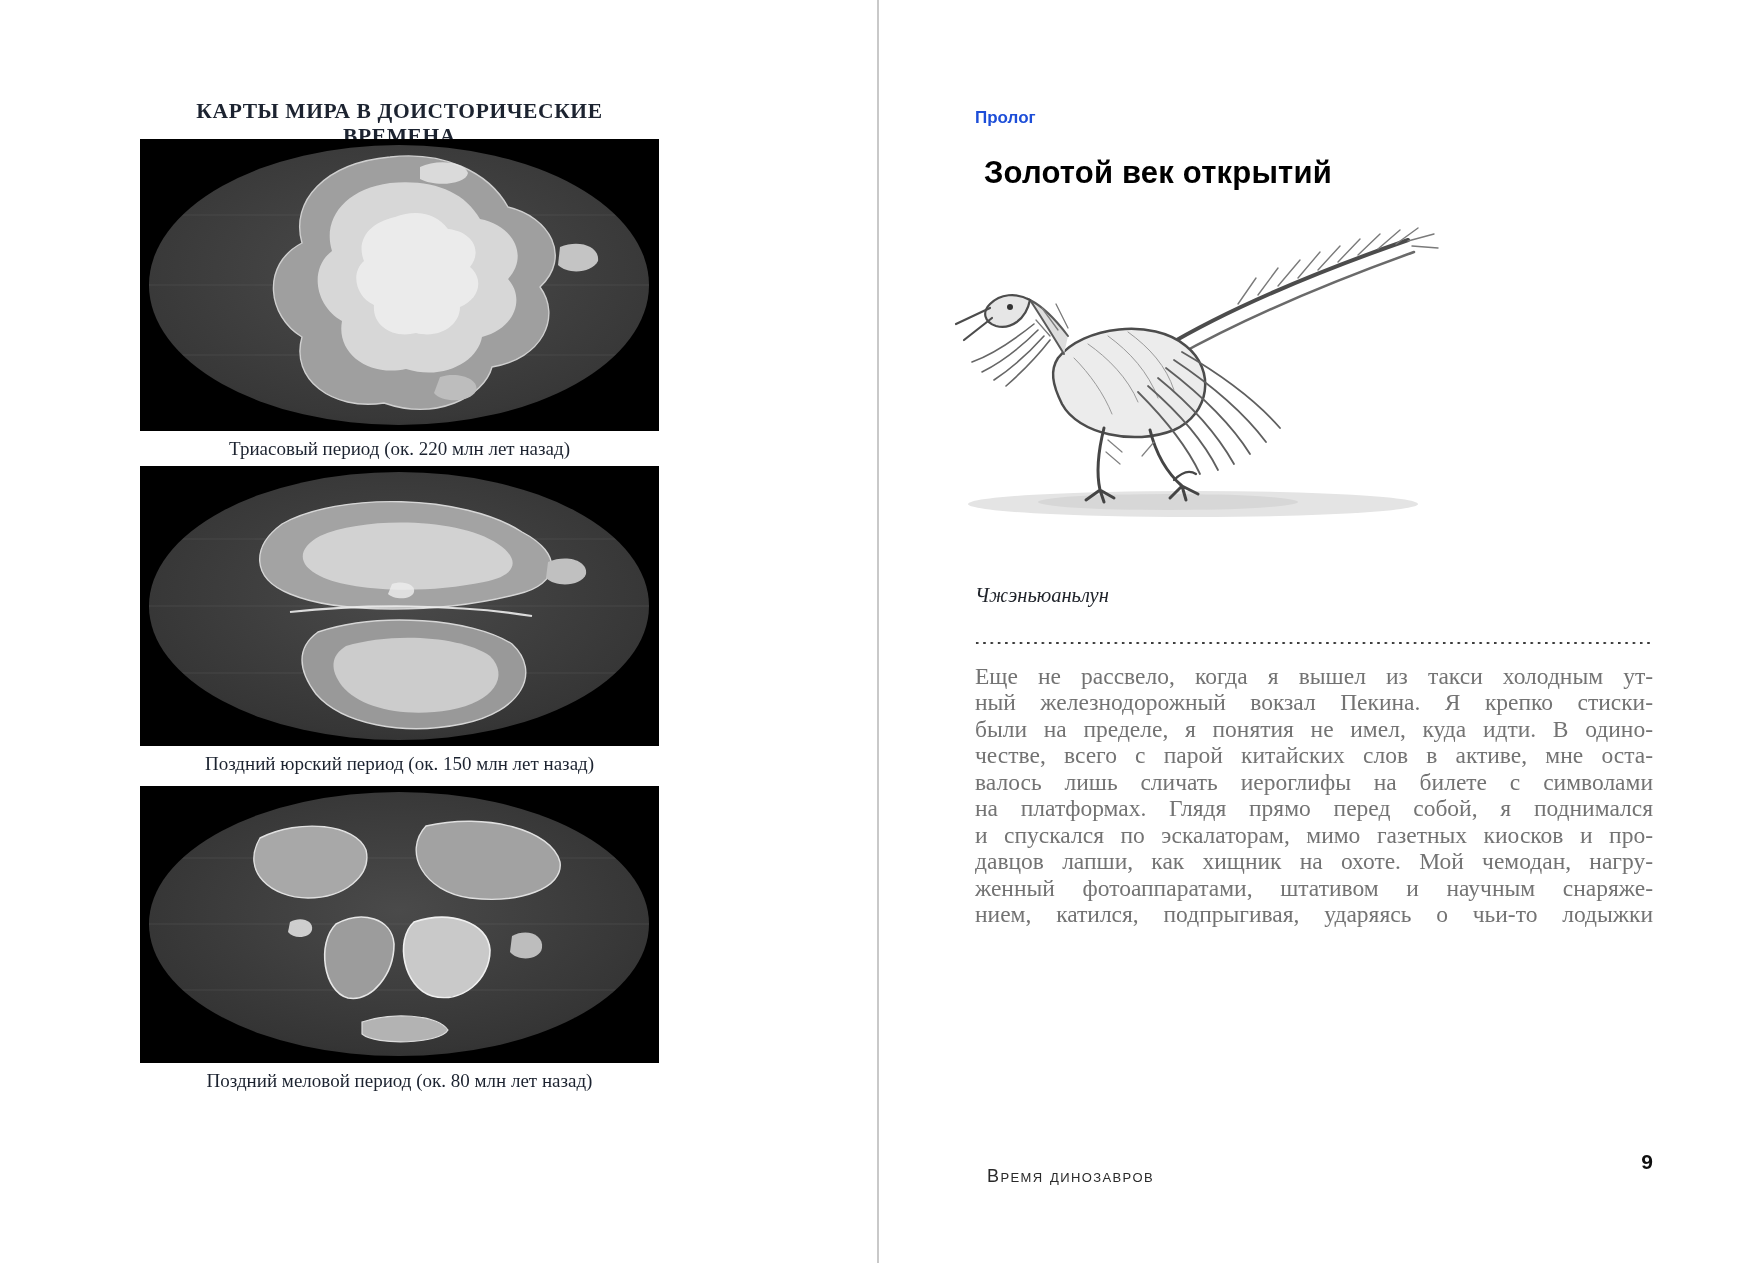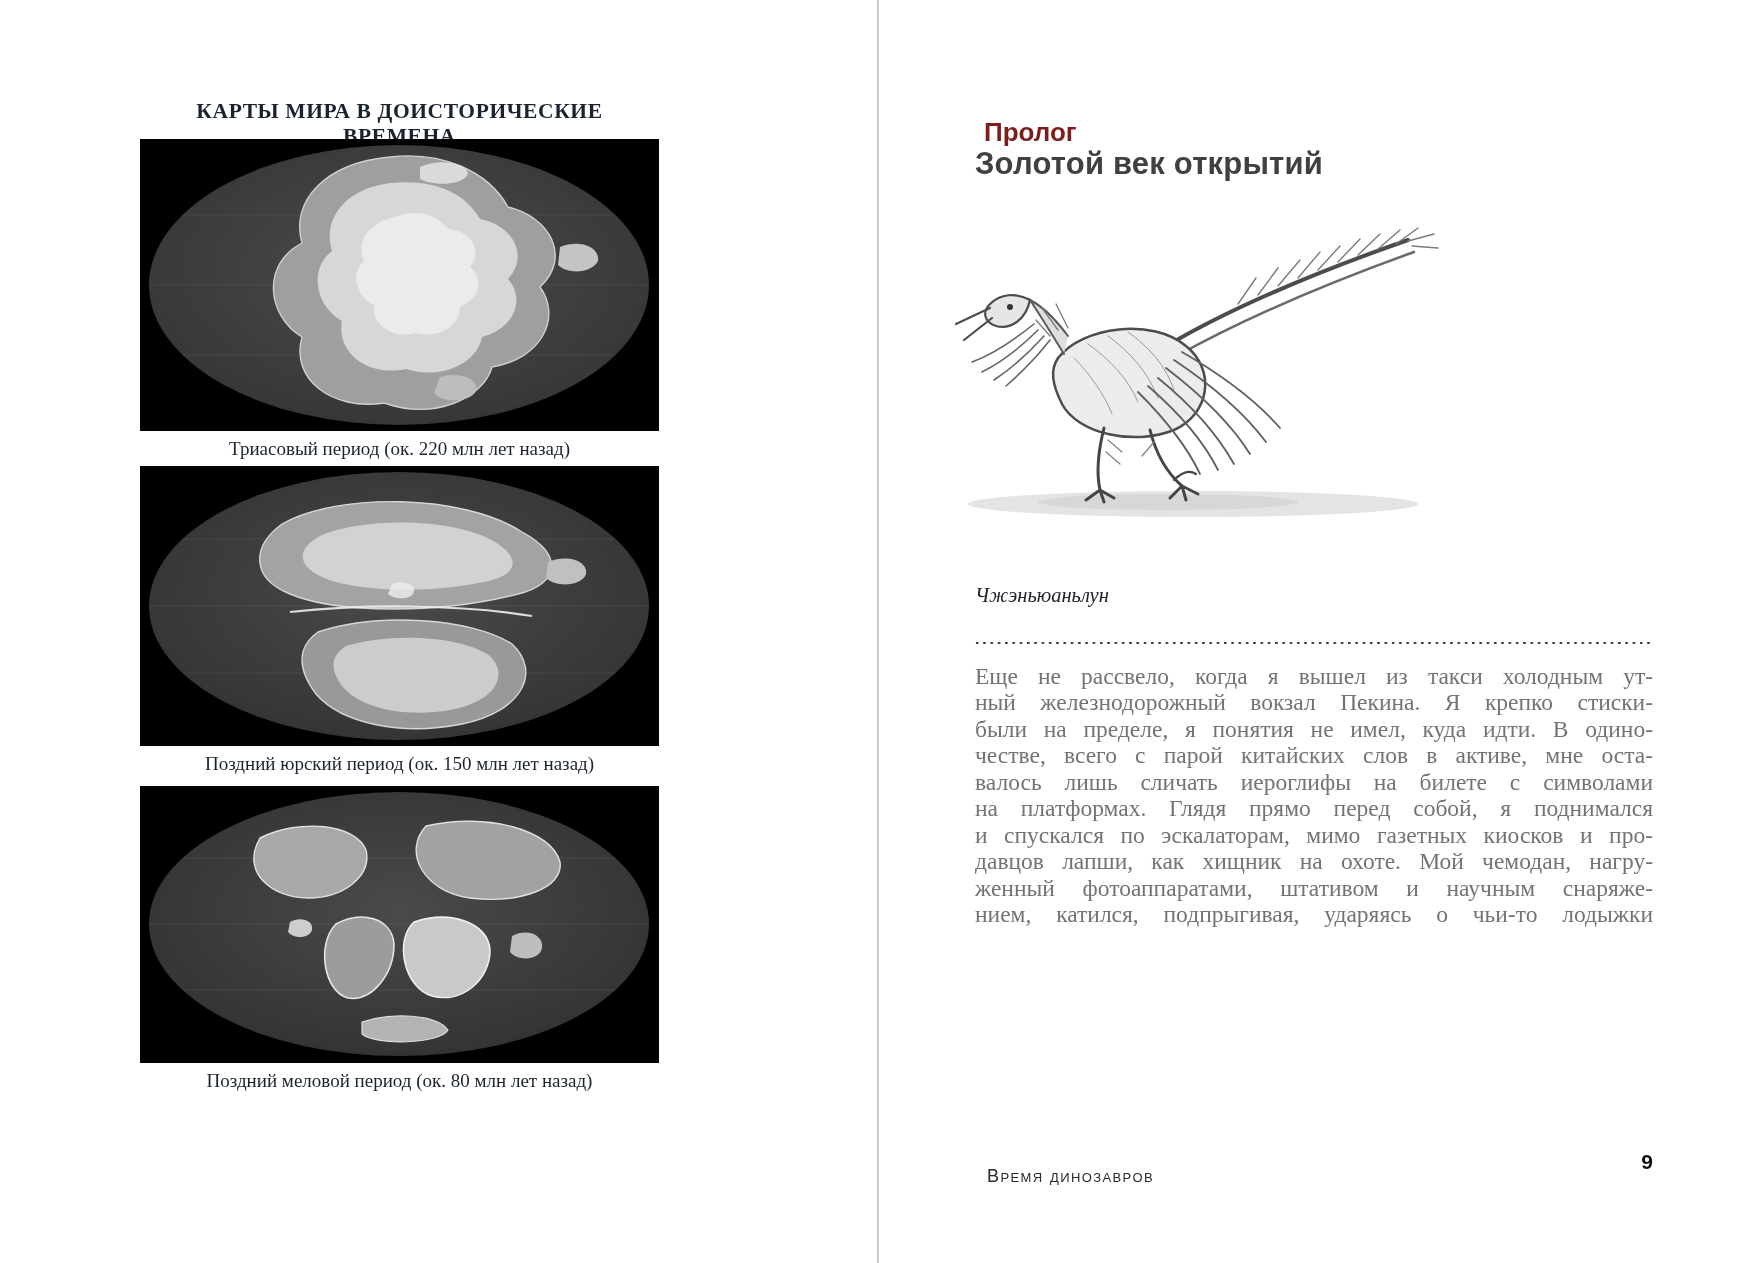--- a/index.html
+++ b/index.html
@@ -24,28 +24,28 @@
   }
   .map-block{position:absolute;left:140px;width:519px;margin:0;}
   .map-image{width:519px;background:#000;display:block;line-height:0;}
   .map-image svg{display:block;}
   .map-caption{
     display:block;width:519px;text-align:center;
     font-size:19px;color:#1c2330;margin-top:7px;
   }
   
   .kicker{
-    position:absolute;left:975px;top:108px;margin:9px;
+    position:absolute;left:975px;top:108px;margin:0;
     font-family:"Liberation Sans", sans-serif;
-    font-size:26px;font-weight:bold;color:#7f1d1d;
+    font-size:17px;font-weight:bold;color:#1d4ed8;
   }
   .chapter-heading{
-    position:absolute;left:975px;top:146px;margin:0;
+    position:absolute;left:975px;top:146px;margin:9px;
     font-family:"Liberation Sans", sans-serif;
-    font-size:31px;font-weight:bold;color:#404040;
+    font-size:31px;font-weight:bold;color:#000000;
     letter-spacing:0.2px;
   }
   .dino-art{position:absolute;left:938px;top:208px;width:515px;height:325px;}
   .ill-caption{
     position:absolute;left:975px;top:584px;width:678px;
     font-style:italic;font-size:20.5px;color:#20242b;
   }
   .dotted-rule{
     position:absolute;left:975px;top:641px;width:678px;height:4px;
     background-image:radial-gradient(circle at 2px 2px, #3a3a3a 1.25px, transparent 1.45px);

